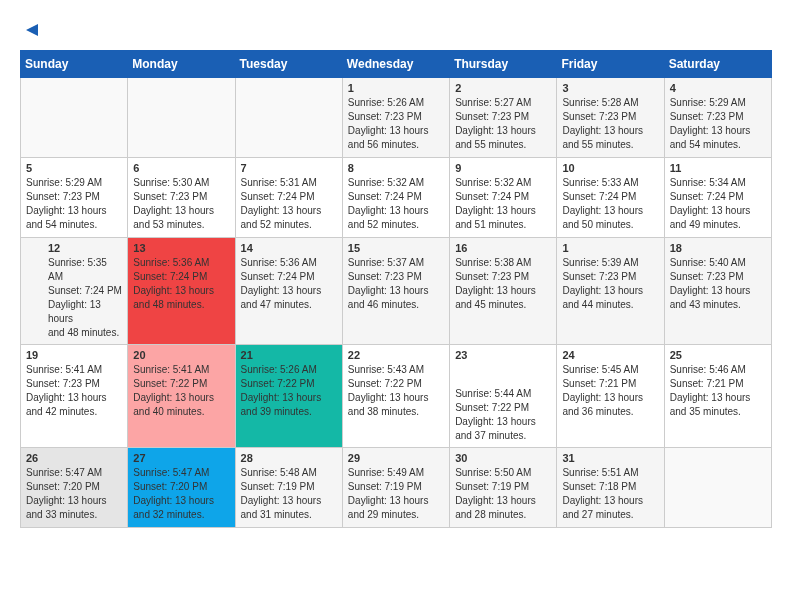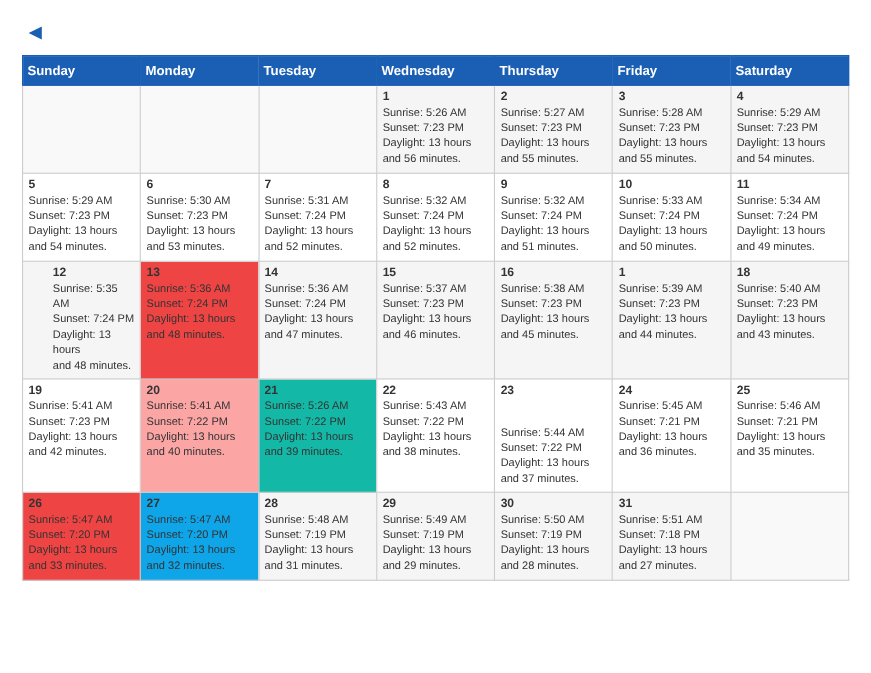--- a/index.html
+++ b/index.html
@@ -302,21 +302,21 @@
           </td>
           <td style="background: rgb(255, 255, 255);">
             <span class="day-num">25</span>
             <div class="day-info" style="white-space: pre-line;">Sunrise: 5:46 AM
 Sunset: 7:21 PM
 Daylight: 13 hours
 and 35 minutes.</div>
           </td>
         </tr>
         <tr>
-          <td style="background: #ef4444;">
+          <td style="background: #e5e5e5;">
             <span class="day-num">26</span>
             <div class="day-info" style="white-space: pre-line;">Sunrise: 5:47 AM
 Sunset: 7:20 PM
 Daylight: 13 hours
 and 33 minutes.</div>
           </td>
           <td style="background: #0ea5e9;">
             <span class="day-num">27</span>
             <div class="day-info" style="white-space: pre-line;">Sunrise: 5:47 AM
 Sunset: 7:20 PM

